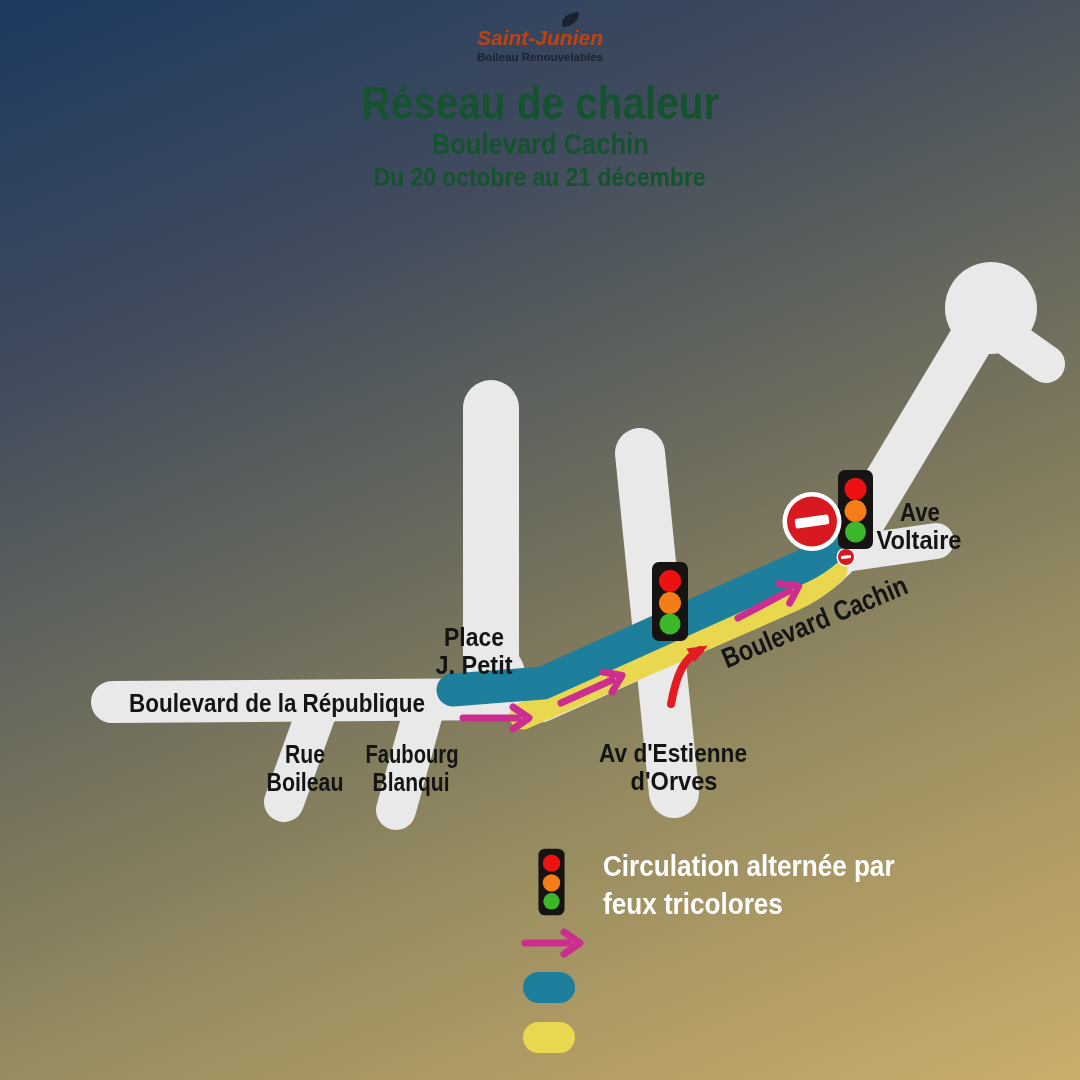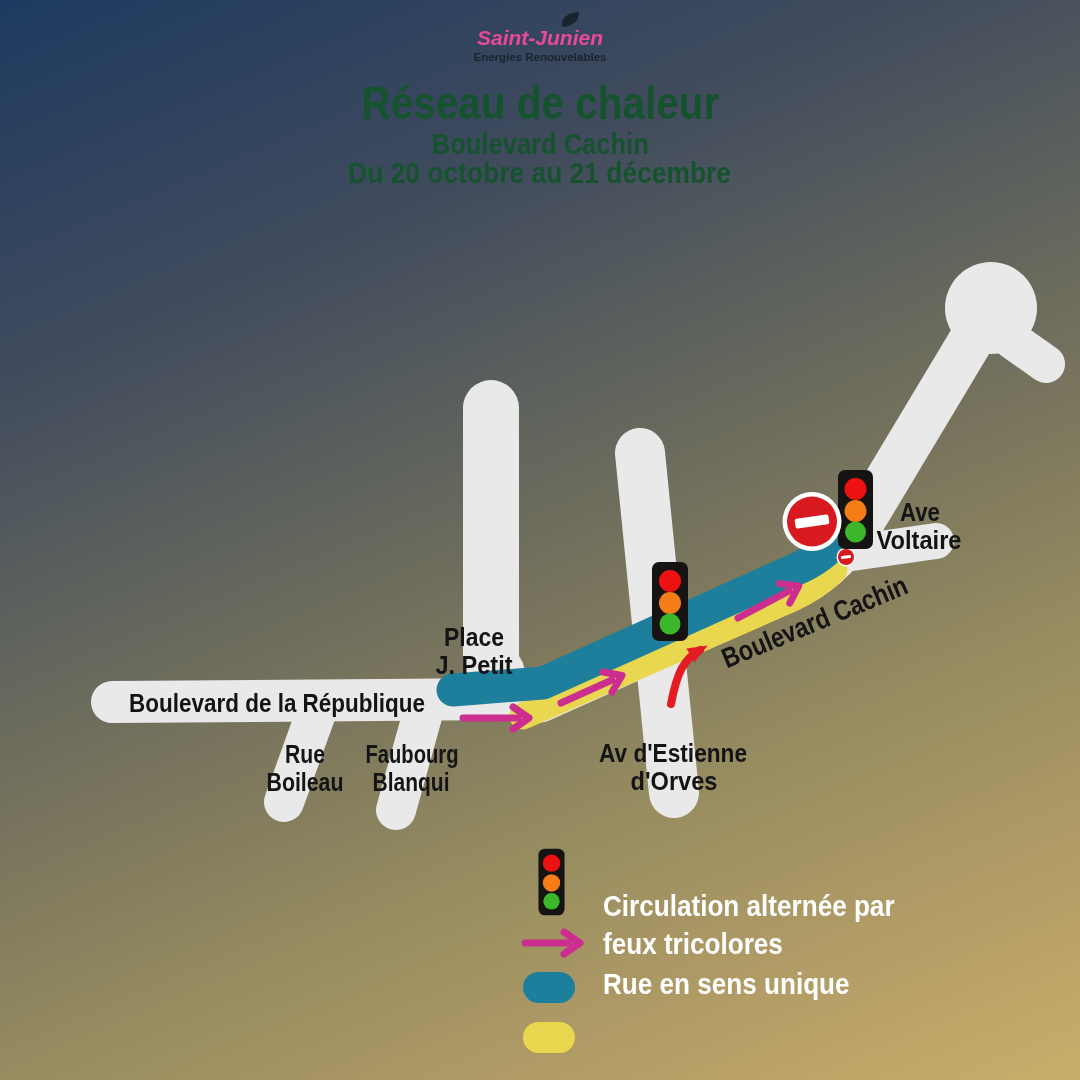--- a/index.html
+++ b/index.html
@@ -2,46 +2,46 @@
 <html><head>
 <meta charset="utf-8">
 <style>
   html,body{margin:0;padding:0;}
   body{
     width:1080px;height:1080px;position:relative;overflow:hidden;
     font-family:"Liberation Sans",sans-serif;
     background:linear-gradient(157deg,#1d3a60 0%,#414b5d 25%,#5c615d 40%,#7b765d 56%,#968c60 70%,#b29c66 85%,#c9ad6a 100%);
   }
   .logo{position:absolute;top:10px;left:50%;transform:translateX(-50%);width:260px;height:60px;text-align:center;}
-  .logo-name{position:absolute;top:16px;left:0;right:0;font-size:21px;font-style:italic;font-weight:800;color:#ec4899;letter-spacing:0;}
+  .logo-name{position:absolute;top:16px;left:0;right:0;font-size:21px;font-style:italic;font-weight:800;color:#c2410c;letter-spacing:0;}
   .logo-tagline{position:absolute;top:41px;left:0;right:0;font-size:11.5px;font-weight:700;color:#1a232e;}
   .logo-leaf{position:absolute;top:1px;left:calc(50% + 20px);}
   .hdr{position:absolute;left:0;width:1080px;text-align:center;color:#14532d;white-space:nowrap;}
   .squeeze{display:inline-block;transform:scaleX(0.88);transform-origin:center;}
   .hdr.h1{top:76px;font-size:46px;font-weight:800;}
   .hdr.h2{top:128px;font-size:29px;font-weight:800;}
-  .hdr.h3{top:156px;font-size:30px;font-weight:800;text-decoration:underline;}
+  .hdr.h3{top:162px;font-size:26px;font-weight:800;text-decoration:underline;}
   .map{position:absolute;inset:0;}
   .roadline{fill:none;stroke-linecap:round;stroke-linejoin:round;}
   .slabel{font-weight:800;fill:#141414;font-family:"Liberation Sans",sans-serif;}
   .legend{position:absolute;inset:0;}
-  .legend .txt{position:absolute;color:#fff;font-size:29px;font-weight:800;line-height:38px;white-space:nowrap;margin-top:40px;}
+  .legend .txt{position:absolute;color:#fff;font-size:29px;font-weight:800;line-height:38px;white-space:nowrap;}
   .squeezeL{display:inline-block;transform:scaleX(0.9);transform-origin:left center;white-space:nowrap;}
   .abs{position:absolute;}
 </style>
 </head>
 <body>
 
 <div class="logo">
   <svg class="logo-leaf" width="22" height="17" viewBox="0 0 22 17">
     <path d="M1,14 C1,5 8,1.5 20,2.5 C19,11 12,15 3.5,14.2 Z" fill="#1a232e" transform="rotate(-12 11 8)"></path>
     <path d="M3,15 C8,10 13,7 19,4" stroke="#1a232e" stroke-width="1.2" fill="none"></path>
   </svg>
   <div class="logo-name">Saint-Junien</div>
-  <div class="logo-tagline">Energies Renouvelables</div>
+  <div class="logo-tagline">Boileau Renouvelables</div>
 </div>
 
 <div class="hdr h1"><span class="squeeze">Réseau de chaleur</span></div>
 <div class="hdr h2"><span class="squeeze">Boulevard Cachin</span></div>
 <div class="hdr h3"><span class="squeeze">Du 20 octobre au 21 décembre</span></div>
 
 <svg class="map" viewBox="0 0 1080 1080">
   <defs>
     <marker id="pinkhead" markerUnits="userSpaceOnUse" markerWidth="34" markerHeight="34" refX="12" refY="17" orient="auto">
       <path d="M7,6 L23,17 L7,28" fill="none" stroke-width="7" stroke-linecap="round" stroke-linejoin="round" stroke="#cb2e8e"></path>
@@ -132,23 +132,20 @@
   </div>
 
   <svg class="abs" style="left:521px;top:928px;" width="66" height="30" viewBox="0 0 66 30">
     <defs>
       <marker id="pinkhead2" markerUnits="userSpaceOnUse" markerWidth="34" markerHeight="34" refX="12" refY="17" orient="auto">
         <path d="M7,6 L23,17 L7,28" fill="none" stroke-width="7" stroke-linecap="round" stroke-linejoin="round" stroke="#cb2e8e"></path>
       </marker>
     </defs>
     <path d="M 4,15 L 48,15" fill="none" stroke-width="7" stroke-linecap="round" marker-end="url(#pinkhead2)" stroke="#cb2e8e"></path>
   </svg>
-  <div class="txt" style="left:603px;top:925px;">
-    <span class="squeezeL">Rue en sens unique</span>
-  </div>
 
   <svg class="abs" style="left:523px;top:972px;" width="52" height="31" viewBox="0 0 52 31">
     <rect width="52" height="31" rx="15.5" fill="#1d7f9b"></rect>
   </svg>
 
   <svg class="abs" style="left:523px;top:1022px;" width="52" height="31" viewBox="0 0 52 31">
     <rect width="52" height="31" rx="15.5" fill="#e9d84f"></rect>
   </svg>
 
 </div>

